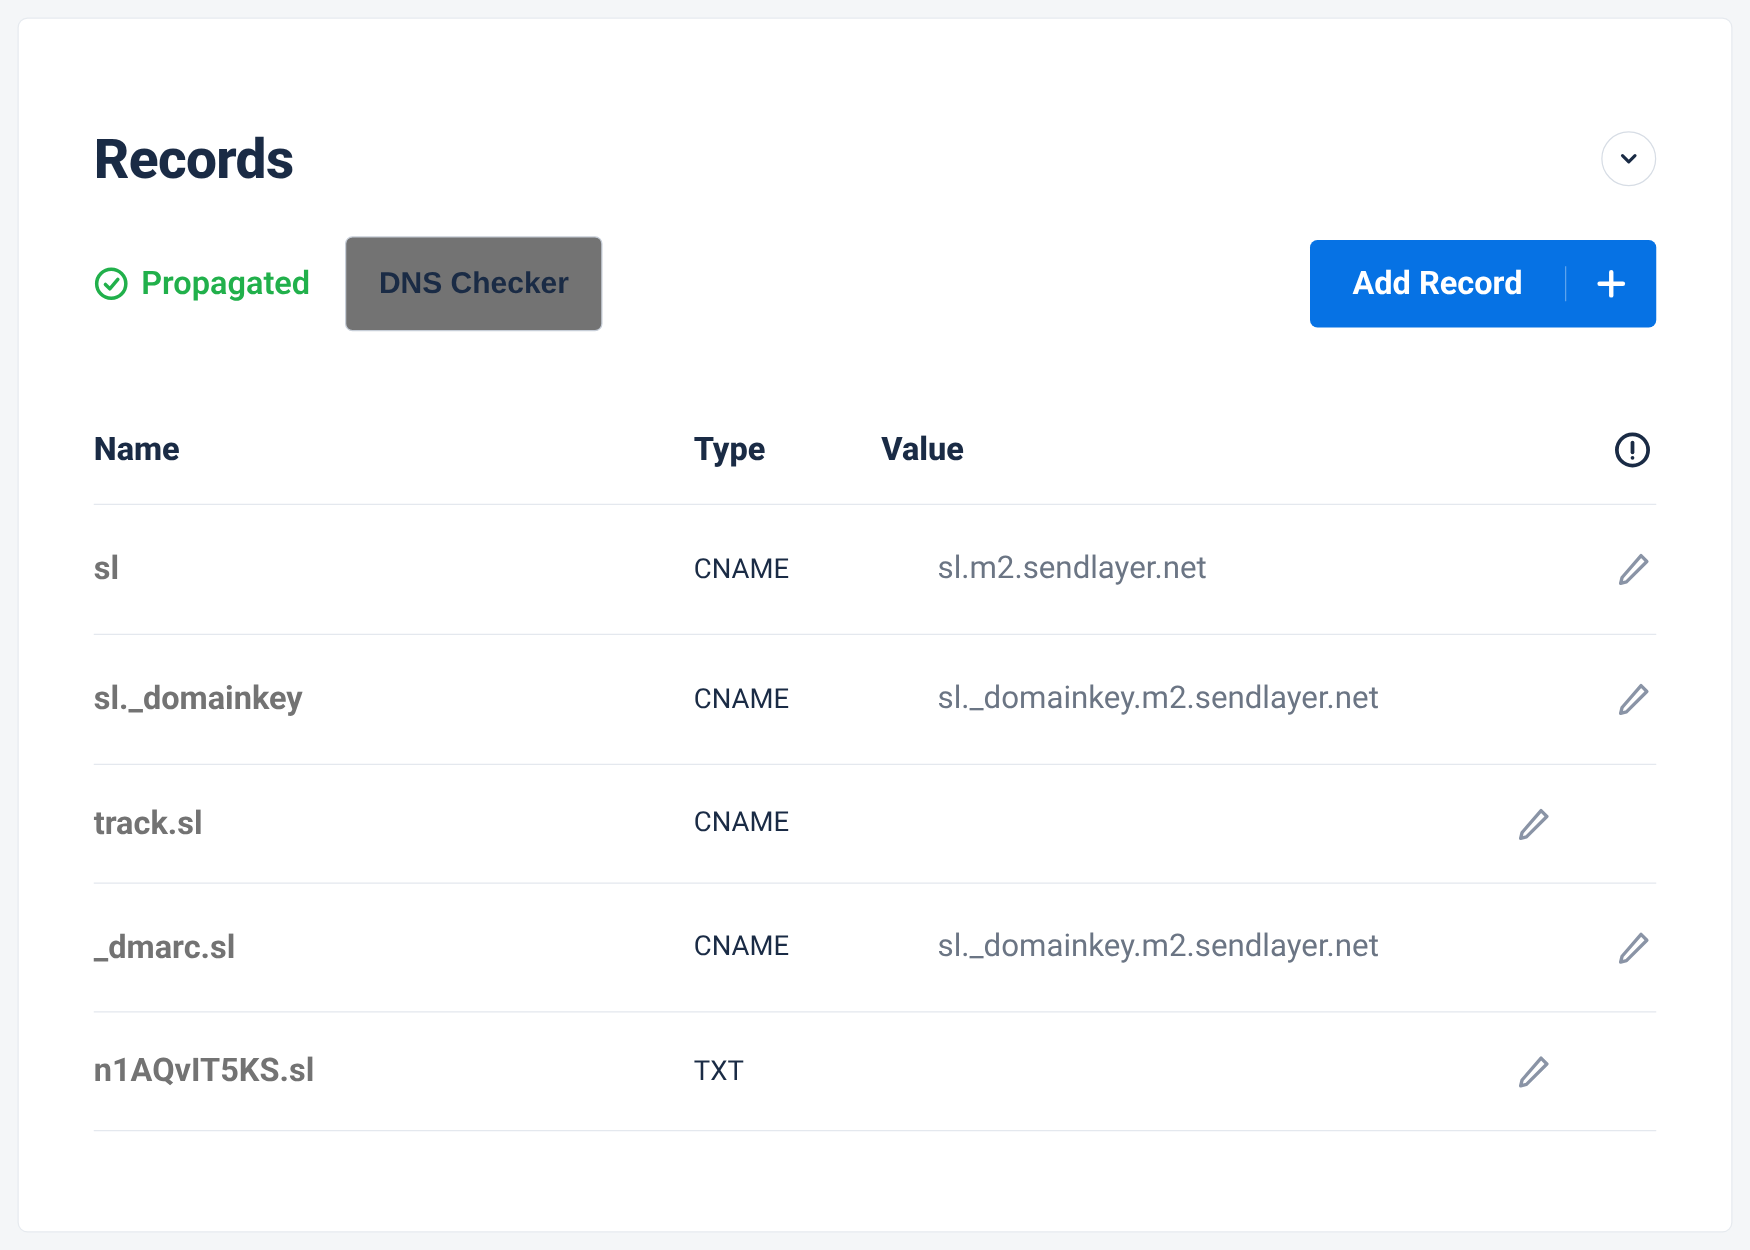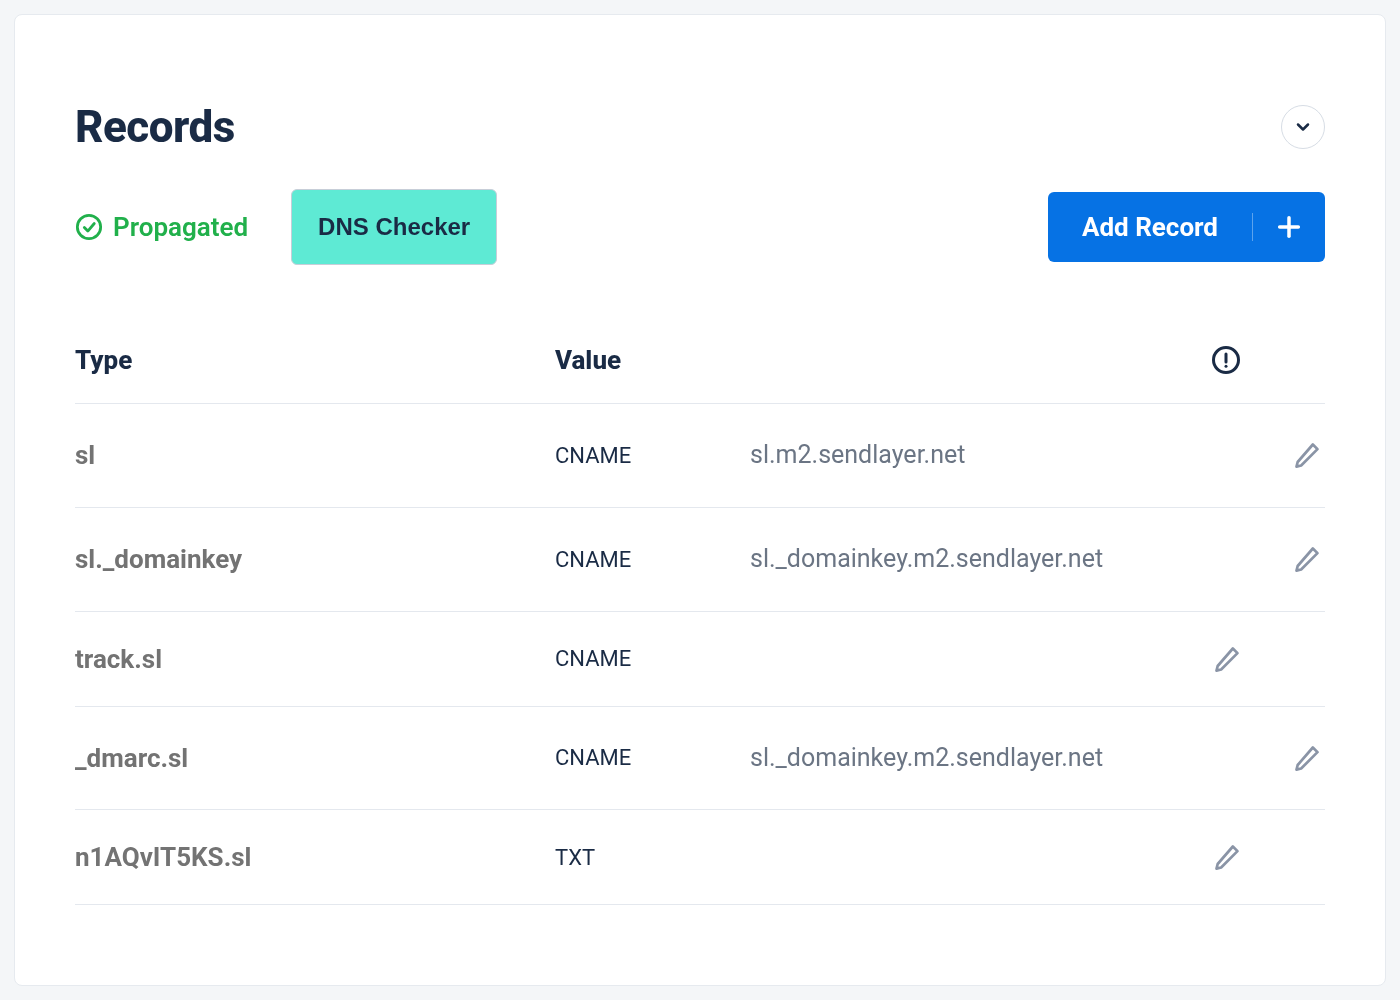--- a/index.html
+++ b/index.html
@@ -45,33 +45,33 @@
   }
   .toolbar {
     margin-top: 36px;
     display: flex;
     align-items: center;
     justify-content: space-between;
   }
   .toolbar-left {
     display: flex;
     align-items: center;
-    gap: 43px;
+    gap: 28px;
   }
   .status {
     display: flex;
     align-items: center;
     gap: 10px;
     color: #21b04b;
     font-size: 26px;
     font-weight: 600;
   }
   .dns-checker {
     border: 1px solid #c7ced8;
-    background: #5eead4;
+    background: #737373;
     border-radius: 6px;
     padding: 23px 26px;
     font-size: 24px;
     font-weight: 700;
     color: #1a2b45;
     cursor: pointer;
   }
   .add-record {
     display: flex;
     align-items: center;
@@ -187,20 +187,21 @@
               <line x1="12" y1="4" x2="12" y2="20"></line>
               <line x1="4" y1="12" x2="20" y2="12"></line>
             </svg>
         </span>
       </div>
     </div>
   </div>
 
   <div class="table">
     <div class="thead">
+      <div class="th">Name</div>
       <div class="th">Type</div>
       <div class="th">Value</div>
       <div class="th th-info">
         <span>
           <svg width="30" height="30" viewBox="0 0 24 24" fill="none" stroke="#1a2b45" stroke-width="2.4" stroke-linecap="round" stroke-linejoin="round">
               <circle cx="12" cy="12" r="10"></circle>
               <line x1="12" y1="7.2" x2="12" y2="13.5"></line>
               <circle cx="12" cy="17" r="1.2" fill="#1a2b45" stroke="none"></circle>
             </svg>
         </span>

